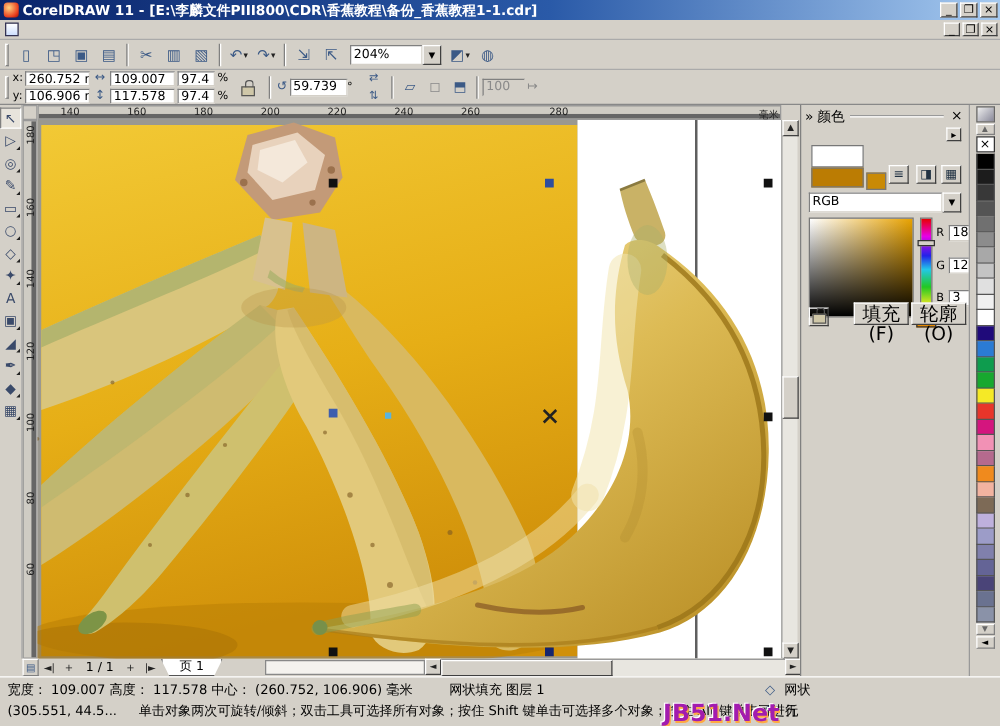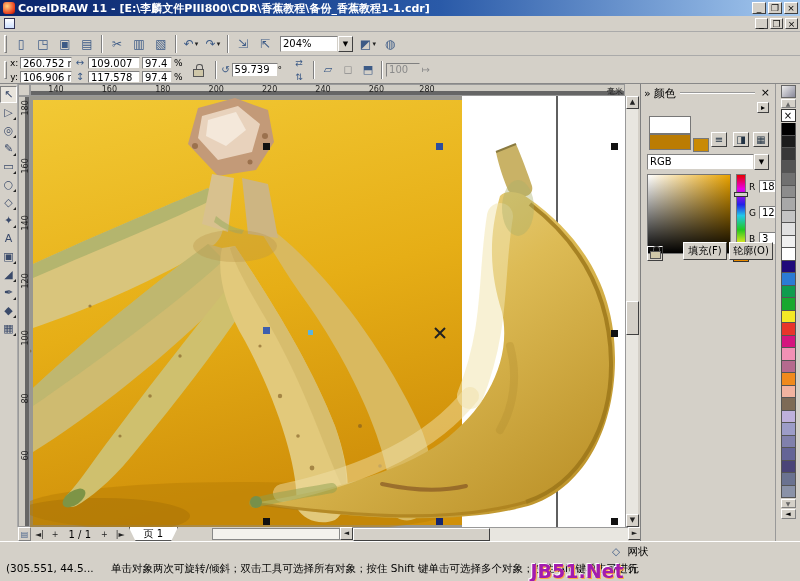--- a/index.html
+++ b/index.html
@@ -111,21 +111,21 @@
     background:linear-gradient(rgba(0,0,0,0), #000), linear-gradient(90deg,#fff,#e8a200); }
   #hue-strip { position:absolute; left:95px; top:90px; width:10px; height:80px; border:1px solid #777;
     background:linear-gradient(#e80000,#e800e8 18%,#2222e8 38%,#22c8e8 52%,#22c822 70%,#e8e822 88%,#e88a00); }
   #hue-handle { position:absolute; left:93px; top:108px; width:14px; height:5px; border:1px solid #333; background:#d4d0c8; }
   #hue-bottom { position:absolute; left:92px; top:172px; width:16px; height:6px; border:1px solid #333; background:#e88a00; }
   .chrow { position:absolute; left:108px; display:flex; align-items:center; gap:2px; }
   .chrow .lab { font-size:9px; width:8px; }
   .chrow .field { width:24px; height:13px; }
   #docker-lock { position:absolute; left:6px; top:162px; width:16px; height:15px; border:1px solid; border-color:#fff #404040 #404040 #fff; }
   #docker-lock .lock { margin:4px auto 0; }
-  .fill-btn { position:absolute; top:158px; height:18px; font-size:10px; text-align:center; line-height:16px;
+  .fill-btn { position:absolute; top:158px; height:18px; font-size:15px; text-align:center; line-height:16px;
     border:1px solid; border-color:#fff #404040 #404040 #fff; background:#d4d0c8; }
 
   
   #palette { position:absolute; left:775px; top:84px; width:25px; height:457px; background:#d4d0c8; border-left:1px solid #999; }
   #palette-head { width:15px; height:13px; margin:1px auto; border:1px solid #666; background:linear-gradient(135deg,#eee,#889); }
   .pal-arrow { width:15px; height:9px; margin:1px auto; font-size:6px; text-align:center; line-height:8px; color:#666;
     border:1px solid; border-color:#fff #808080 #808080 #fff; }
   #pal-none { width:15px; height:13px; margin:1px auto; background:#fff; border:1px solid #333; font-size:10px; line-height:11px; text-align:center; }
   .pal-cell { width:15px; height:12.5px; margin:0 auto; border:1px solid #555; border-top:none; }
   #pal-left { width:15px; height:10px; margin:1px auto; font-size:7px; text-align:center; line-height:9px;
@@ -272,21 +272,21 @@
   <div id="ruler-corner"></div>
   <div id="hruler">
     <span id="hruler-unit">毫米</span>
   <span class="hlab" style="left: 25px;">140</span>
       <span class="hlab" style="left: 78.4px;">160</span>
       <span class="hlab" style="left: 131.8px;">180</span>
       <span class="hlab" style="left: 185.2px;">200</span>
       <span class="hlab" style="left: 238.6px;">220</span>
       <span class="hlab" style="left: 292px;">240</span>
       <span class="hlab" style="left: 345.4px;">260</span>
-      <span class="hlab" style="left: 396px;">280</span>
+      <span class="hlab" style="left: 416px;">280</span>
       <span class="hlab" style="left: 452.2px; margin-top: 32px;">300</span>
     </div>
   <div id="vruler">
       <span class="vlab" style="top: 9px;">180</span>
       <span class="vlab" style="top: 66.5px;">160</span>
       <span class="vlab" style="top: 124px;">140</span>
       <span class="vlab" style="top: 181.5px;">120</span>
       <span class="vlab" style="top: 239px;">100</span>
       <span class="vlab" style="top: 296.5px;">80</span>
       <span class="vlab" style="top: 354px;">60</span>
@@ -486,20 +486,24 @@
         <div class="pal-cell" style="background: rgb(100, 100, 150);"></div>
         <div class="pal-cell" style="background: rgb(74, 68, 120);"></div>
         <div class="pal-cell" style="background: rgb(106, 114, 144);"></div>
         <div class="pal-cell" style="background: rgb(138, 146, 168);"></div>
       </div>
     <div class="pal-arrow">▼</div>
     <div id="pal-left">◄</div>
   </div>
 
   <div id="statusbar">
+    <div class="srow" id="srow1">
+      <span>宽度： 109.007   高度： 117.578   中心： (260.752, 106.906)   毫米</span><span class="sgap"></span>
+      <span>网状填充 图层 1</span>
+    </div>
     <div class="srow" id="srow2">
       <span>(305.551, 44.5...</span><span class="sgap" style="width:14px;"></span>
       <span>单击对象两次可旋转/倾斜；双击工具可选择所有对象；按住 Shift 键单击可选择多个对象；按住 Alt 键单击可进行挖凿；按...</span>
     </div>
     <div id="fill-status">
       <span class="sicon">◇</span>
       <span>网状</span>
     </div>
     <div id="outline-status">
       <span class="sicon">✎</span>

